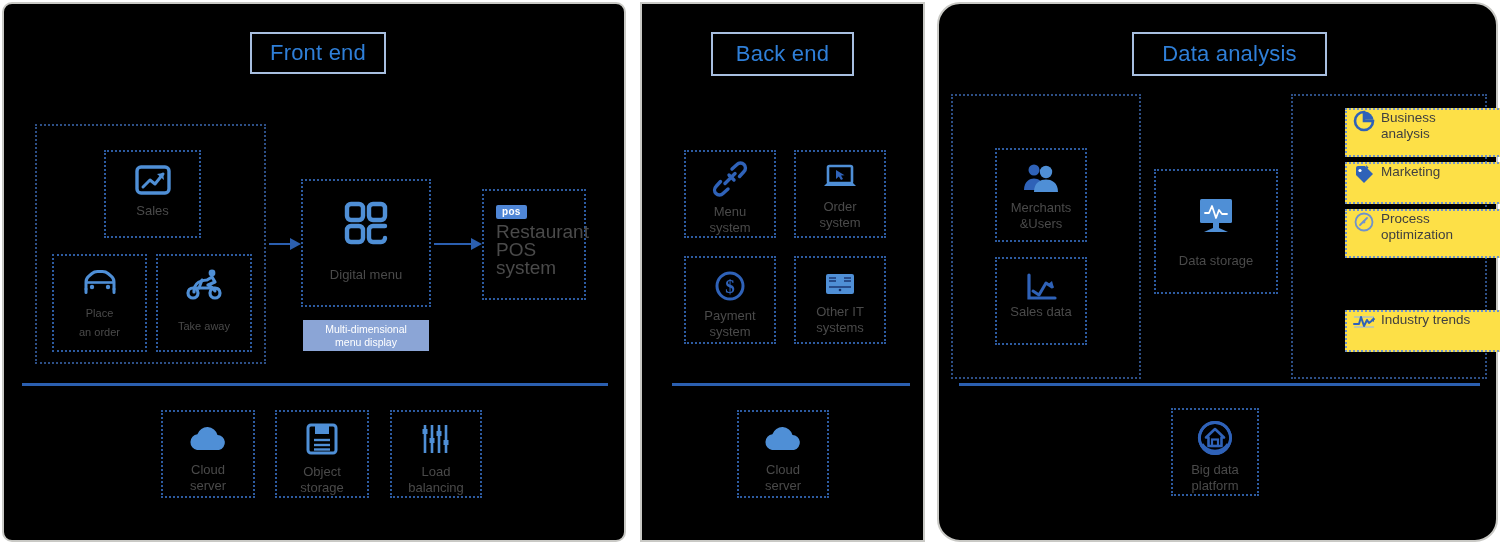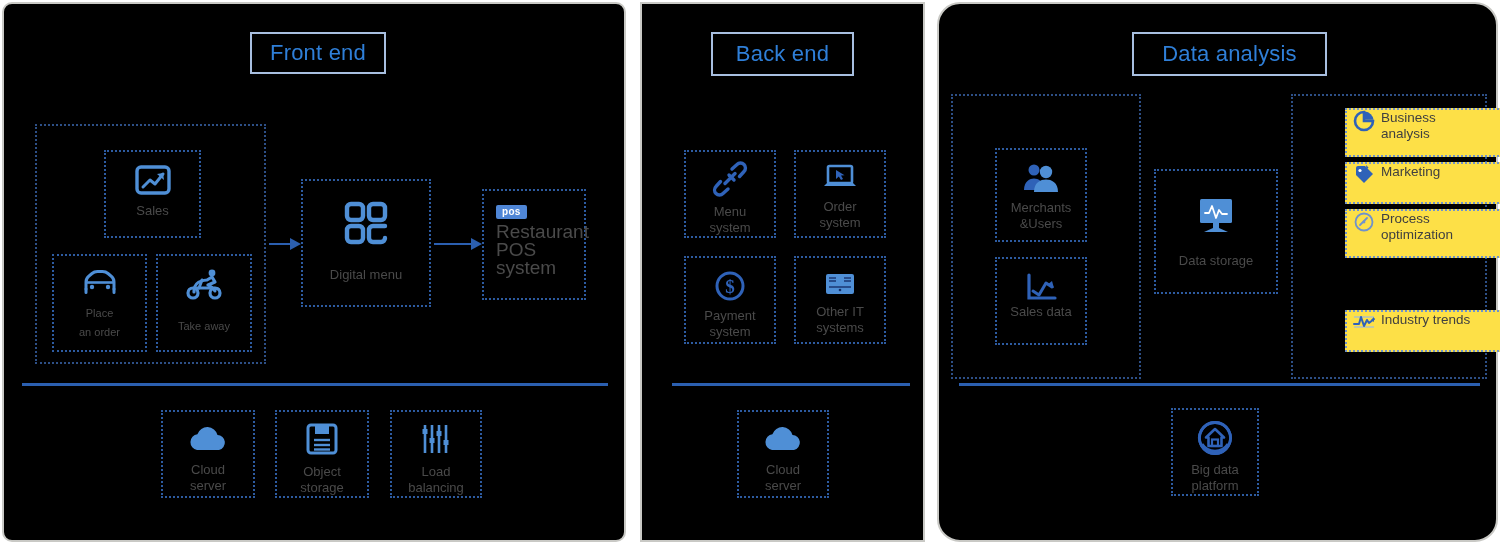--- a/index.html
+++ b/index.html
@@ -145,20 +145,24 @@
         <svg width="44" height="44" viewBox="0 0 44 44">
           <rect x="3" y="3" width="16" height="16" rx="4" ry="4" fill="none" stroke="#4f8fd6" stroke-width="4.4"></rect>
           <rect x="25" y="3" width="16" height="16" rx="4" ry="4" fill="none" stroke="#4f8fd6" stroke-width="4.4"></rect>
           <rect x="3" y="25" width="16" height="16" rx="4" ry="4" fill="none" stroke="#4f8fd6" stroke-width="4.4"></rect>
           <path d="M41 25 L29 25 A4 4 0 0 0 25 29 L25 37 A4 4 0 0 0 29 41 L37 41 A4 4 0 0 0 41 37" fill="none" stroke="#4f8fd6" stroke-width="4.4" stroke-linecap="round"></path>
         </svg>
       </span>
       <span class="lbl" style="margin-top:22px;">Digital menu</span>
     </div>
 
+    <div class="callout" style="left:299px;top:316px;width:126px;height:31px;flex-direction:column;">
+      <span>Multi-dimensional</span>
+      <span>menu display</span>
+    </div>
 
     <div class="card pos-card" style="left:478px;top:185px;width:104px;height:111px;padding:14px 0 0 12px;">
       <span class="pos-badge">pos</span>
       <span class="lbl">Restaurant</span>
       <span class="lbl" style="margin-top:0;">POS</span>
       <span class="lbl" style="margin-top:0;">system</span>
     </div>
 
     <div class="arrow" style="left:265px;top:234px;width:32px;">
       <div class="shaft" style="width:22px;"></div>

